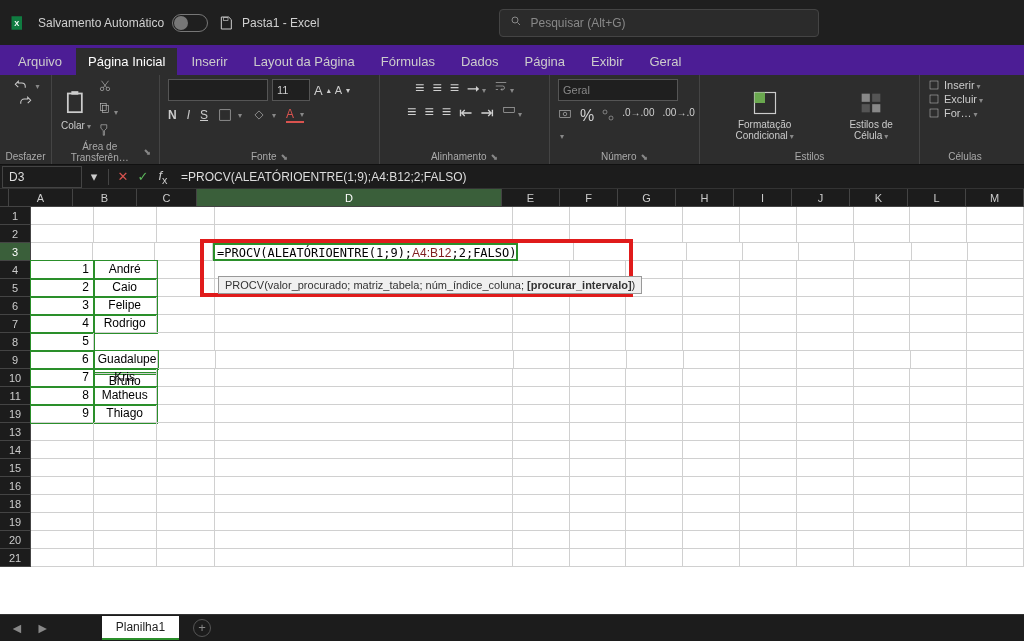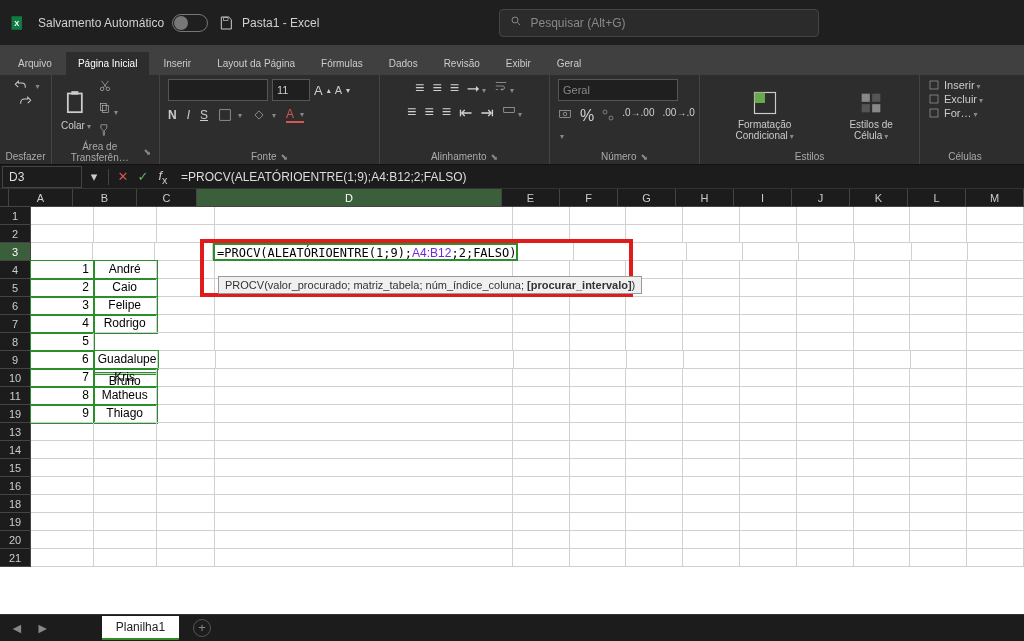--- a/index.html
+++ b/index.html
@@ -6,21 +6,21 @@
   body { background:#1a1a1a; color:#d0d0d0; width:1024px; height:641px; overflow:hidden; position:relative; }
   
   .titlebar { height:45px; background:#1f1f1f; display:flex; align-items:center; padding:0 10px; gap:10px; }
   .autosave { display:flex; align-items:center; gap:8px; font-size:12px; }
   .toggle { width:36px; height:18px; border:1px solid #777; border-radius:9px; position:relative; }
   .toggle .knob { width:14px; height:14px; background:#777; border-radius:50%; position:absolute; left:1px; top:1px; }
   .title-save { display:flex; align-items:center; gap:8px; font-size:12px; }
   .icon-save svg, .icon-excel svg { display:block; }
   .searchbox { margin-left:170px; width:320px; height:28px; background:#2b2b2b; border:1px solid #444; border-radius:4px; display:flex; align-items:center; padding:0 10px; color:#888; font-size:12px; gap:8px; }
   
-  .menubar { height:30px; background:#404040; display:flex; align-items:flex-end; padding:0 6px; gap:2px; font-size:10px; }
+  .menubar { height:30px; background:#4c1d95; display:flex; align-items:flex-end; padding:0 6px; gap:2px; font-size:13px; }
   .menubar .tab { padding:6px 12px; color:#ccc; cursor:pointer; }
   .menubar .tab.active { background:#2d2d2d; color:#fff; }
   
   .ribbon { height:90px; background:#2d2d2d; display:flex; border-bottom:1px solid #111; }
   .rgroup { display:flex; flex-direction:column; padding:4px 8px 0 8px; border-right:1px solid #444; }
   .rgroup .controls { flex:1; display:flex; align-items:center; gap:6px; }
   .rgroup .label { font-size:10px; color:#aaa; text-align:center; padding-bottom:2px; display:flex; justify-content:center; align-items:center; gap:4px; }
   .ribbon-btn { color:#ccc; font-size:12px; display:flex; align-items:center; gap:4px; }
   .ribbon svg { fill:#ccc; }
   .fontbox { width:100px; height:22px; background:#1f1f1f; border:1px solid #555; color:#888; font-size:11px; padding:2px 4px; }
@@ -43,21 +43,21 @@
   .colh.sel { background:#3a5f3a; color:#fff; }
   .rows { position:absolute; top:18px; left:0; right:0; bottom:0; background:#fff; }
   .row { display:flex; height:18px; }
   .rowh { width:32px; background:#1c1c1c; color:#ccc; font-size:11px; text-align:center; line-height:18px; border-right:1px solid #444; border-bottom:1px solid #444; }
   .rowh.sel { background:#3a5f3a; color:#fff; }
   .cell { border-right:1px solid #d0d0d0; border-bottom:1px solid #d0d0d0; font-size:12px; line-height:17px; padding:0 4px; text-align:center; position:relative; }
   .cell.colA { text-align:right; }
   .datarange { outline:1px solid #2a8f2a; }
   
   .active-edit { text-align:left !important; border:2px solid #2a8f2a; padding:0 2px; font-family:Consolas,monospace; font-size:12px; overflow:visible; white-space:nowrap; }
-  .active-edit .ref { color:#6d28d9; }
+  .active-edit .ref { color:#7f1d1d; }
   
   .highlight-box { position:absolute; border:4px solid #e01b1b; pointer-events:none; }
   
   .formula-tip { position:absolute; background:#f0f0f0; border:1px solid #999; font-size:11px; padding:2px 6px; color:#333; white-space:nowrap; }
   .formula-tip b { font-weight:bold; }
   
   .sheettabs { position:absolute; bottom:0; left:0; right:0; height:27px; background:#1c1c1c; display:flex; align-items:center; padding:0 6px; gap:4px; border-top:1px solid #333; }
   .sheettabs .nav { color:#888; font-size:14px; padding:0 4px; }
   .sheettabs .tab { background:#fff; color:#222; font-size:12px; padding:4px 14px; border-bottom:2px solid #2a8f2a; }
   .sheettabs .add { width:18px; height:18px; border:1px solid #555; border-radius:50%; color:#888; text-align:center; line-height:16px; font-size:13px; margin-left:10px; }
@@ -100,21 +100,21 @@
   </div>
 </div>
 
 <div class="menubar" id="menubar">
     <div class="tab">Arquivo</div>
     <div class="tab active">Página Inicial</div>
     <div class="tab">Inserir</div>
     <div class="tab">Layout da Página</div>
     <div class="tab">Fórmulas</div>
     <div class="tab">Dados</div>
-    <div class="tab">Revisão</div>
+    <div class="tab">Página</div>
     <div class="tab">Exibir</div>
     <div class="tab">Geral</div>
   </div>
 
 <div class="ribbon">
   <div class="rgroup" style="width:52px">
     <div class="controls" style="flex-direction:column;gap:2px">
       <span class="ribbon-btn caret-dn">
           <svg width="18" height="14" viewBox="0 0 24 24">
             <path d="M9 14l-5-5 5-5v3h6a6 6 0 016 6v2" fill="none" stroke="#ccc" stroke-width="1.8"></path>

